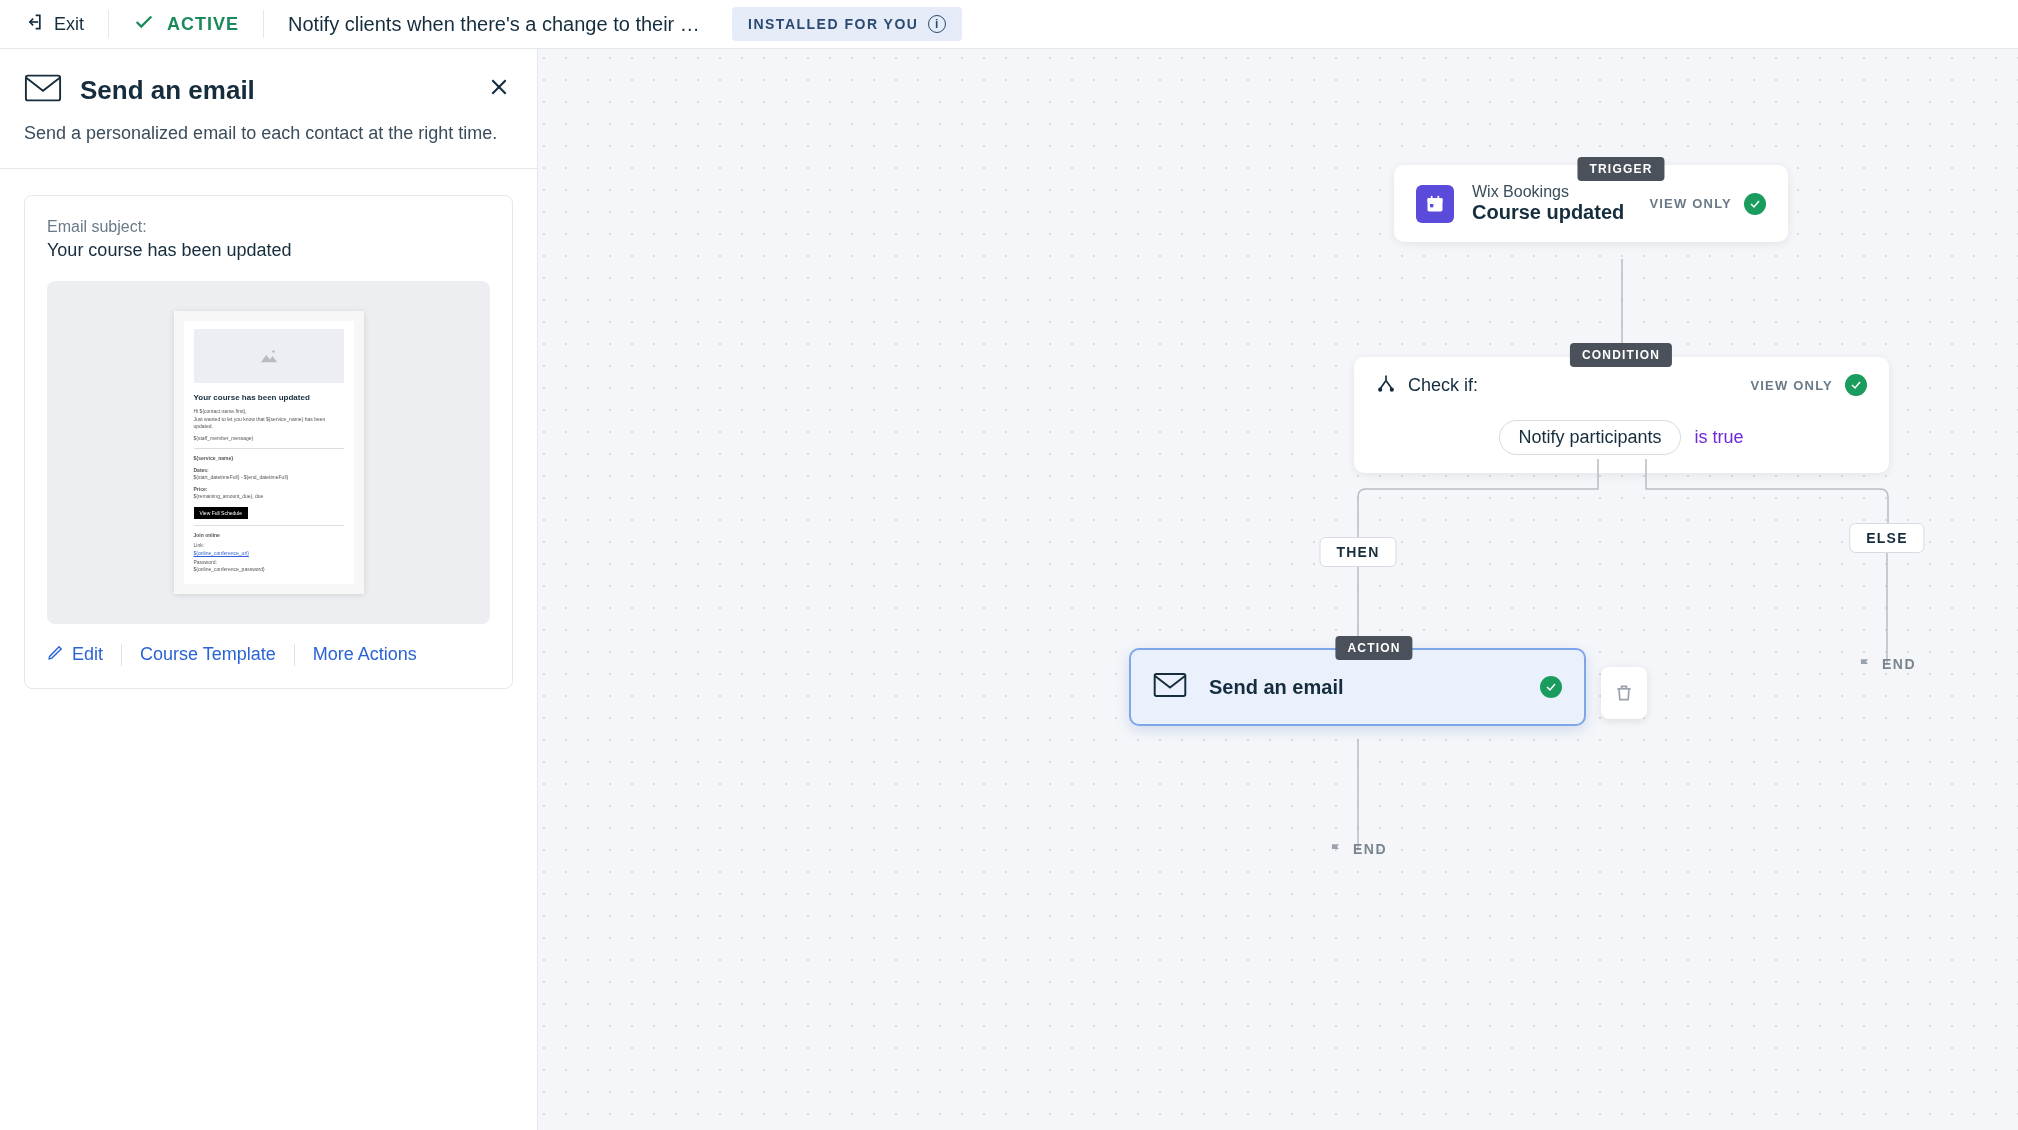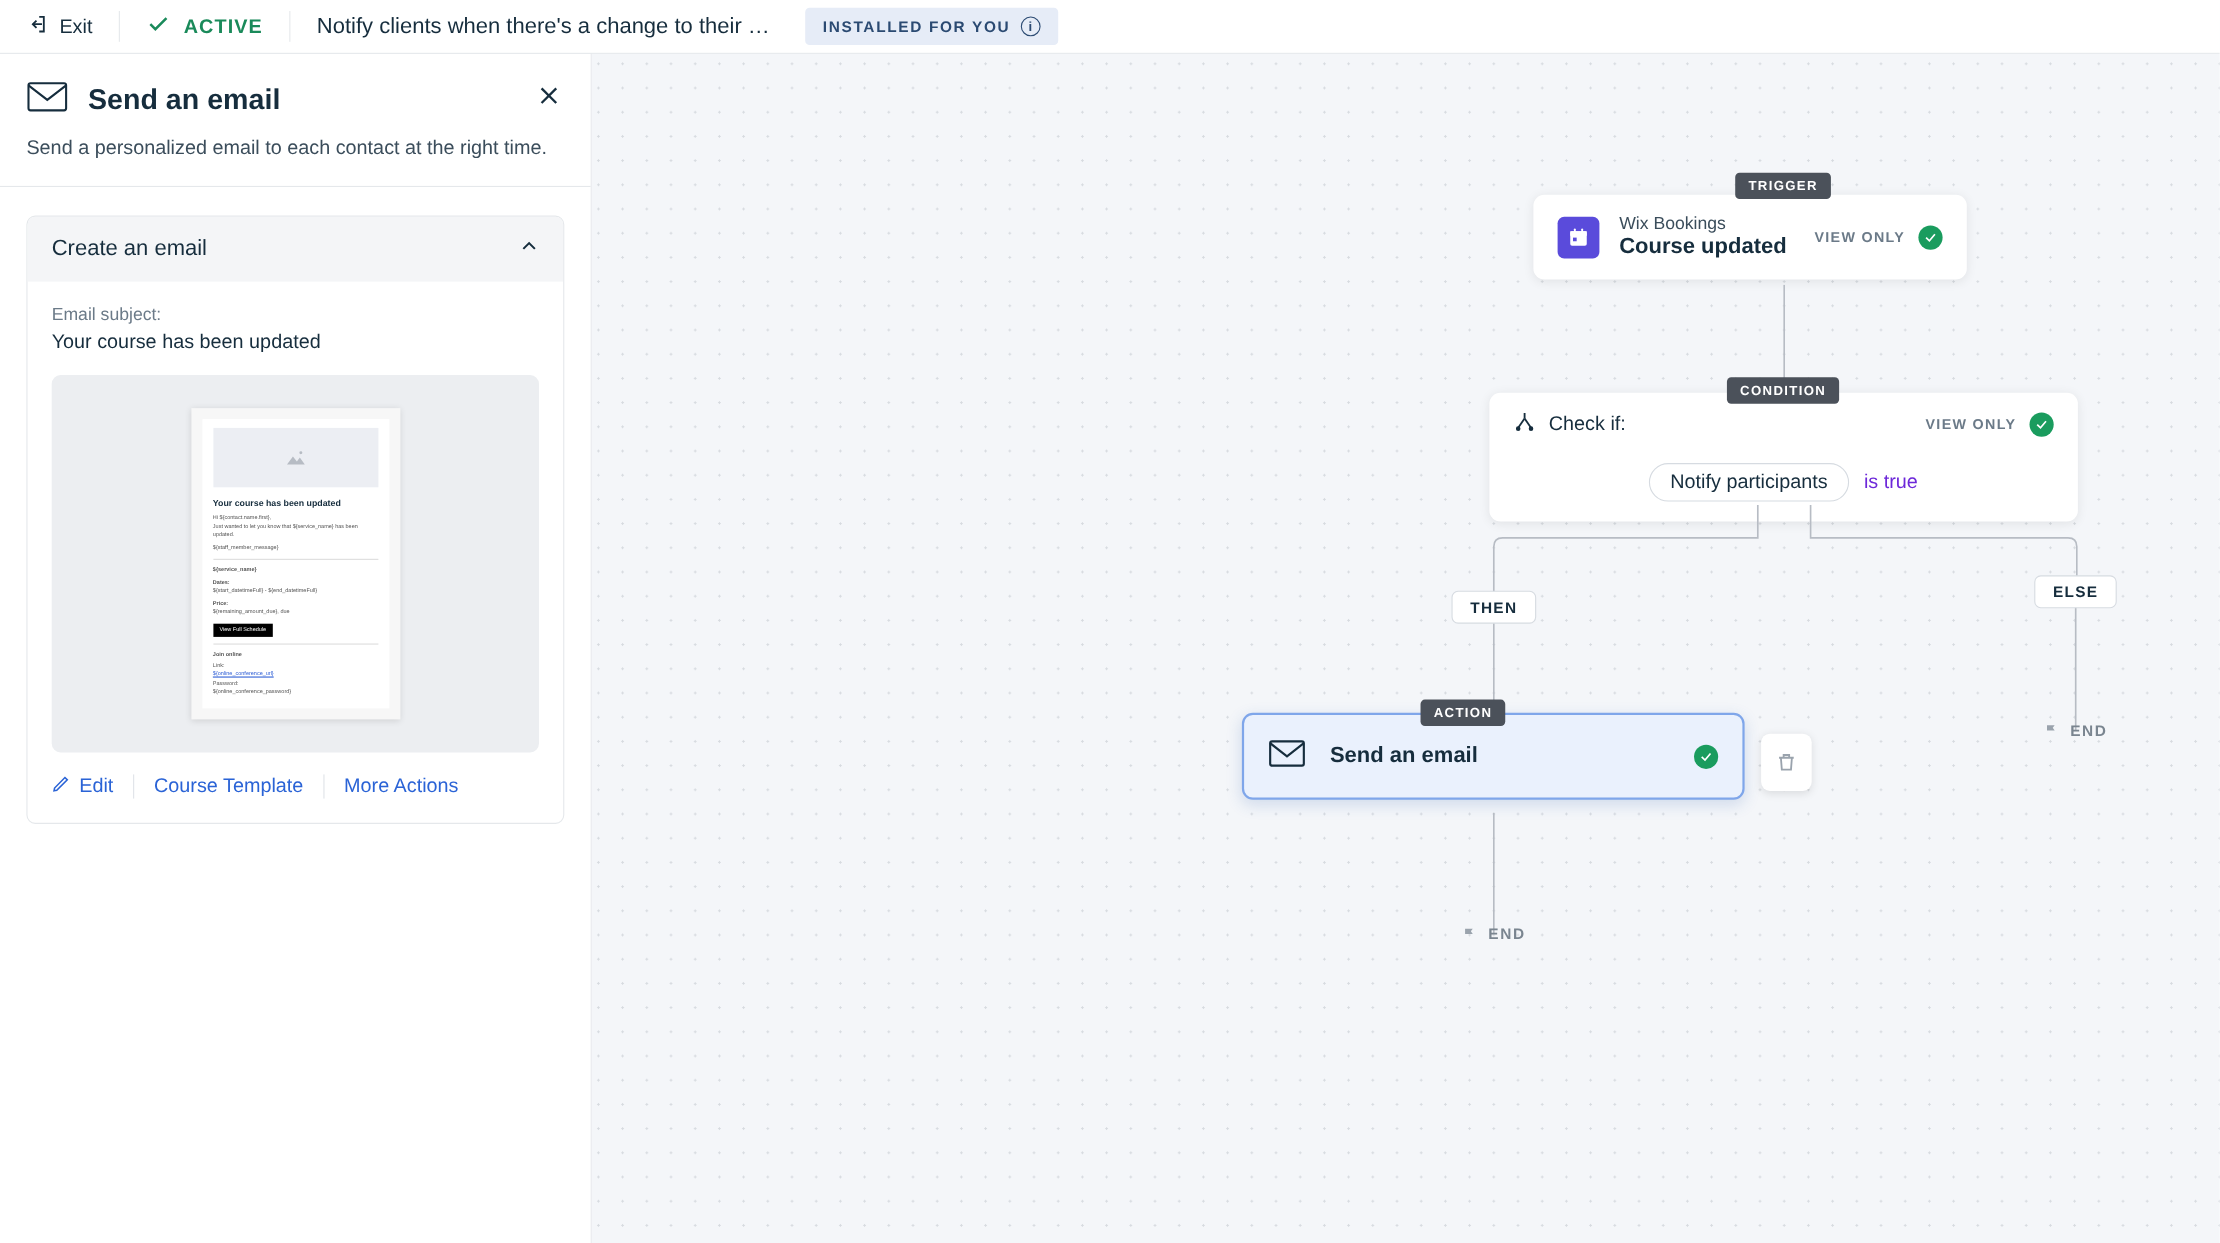--- a/index.html
+++ b/index.html
@@ -36,21 +36,21 @@
   .email-divider { border-top: 1px solid #ddd; margin: 6px 0; }
   .email-btn { background: #000; color: #fff; display: inline-block; font-size: 5px; padding: 3px 6px; margin-top: 4px; }
   .email-link { color: #3160d6; text-decoration: underline; font-size: 5px; }
   .actions-row { display: flex; align-items: center; gap: 18px; font-size: 18px; }
   .action-link { color: #2a63d6; cursor: pointer; display: flex; align-items: center; gap: 8px; }
   .vsep { width: 1px; height: 22px; background: #dfe3e8; }
   .canvas { flex: 1; position: relative; background-color: #f4f6f9; background-image: radial-gradient(#d7dbe0 1.2px, transparent 1.2px); background-size: 22px 22px; background-position: -5px -2px; overflow: hidden; }
   .canvas-inner { position: absolute; inset: 0; }
   .node-label { position: absolute; background: #4b515a; color: #fff; font-size: 12px; letter-spacing: 1.2px; padding: 5px 12px; border-radius: 4px; font-weight: 600; transform: translateX(-50%); z-index: 5; }
   .card { position: absolute; background: #fff; border-radius: 10px; box-shadow: 0 2px 10px rgba(0,0,0,0.08); padding: 18px 22px; display: flex; align-items: center; }
-  .card.trigger { left: 856px; top: 128px; width: 394px; justify-content: flex-end; }
+  .card.trigger { left: 856px; top: 116px; width: 394px; justify-content: flex-end; }
   .card.condition { left: 816px; top: 308px; width: 535px; flex-direction: column; align-items: stretch; padding: 16px 22px 18px 22px; }
   .card.action { left: 591px; top: 599px; width: 457px; border: 2px solid #7fa6ea; background: #eaf1fd; box-shadow: 0 4px 14px rgba(47,92,175,0.18); padding: 22px; }
   .app-icon { width: 38px; height: 38px; background: #5a4bdb; border-radius: 6px; display: flex; align-items: center; justify-content: center; margin-right: 18px; }
   .card-text-col { display: flex; flex-direction: column; }
   .card-app { font-size: 16px; color: #3b4d5b; }
   .card-title { font-size: 20px; font-weight: 600; }
   .card-right { margin-left: auto; display: flex; align-items: center; gap: 12px; }
   .view-only { font-size: 13px; letter-spacing: 1.2px; color: #6b7a88; font-weight: 600; }
   .check-circle { width: 22px; height: 22px; background: #1a9c5e; border-radius: 50%; display: flex; align-items: center; justify-content: center; }
   .check-circle svg { width: 12px; height: 12px; }
@@ -116,28 +116,20 @@
           <svg width="20" height="20" viewBox="0 0 24 24" fill="none" stroke="#162d3d" stroke-width="2.5">
               <line x1="4" y1="4" x2="20" y2="20"></line>
               <line x1="20" y1="4" x2="4" y2="20"></line>
             </svg>
         </div>
       </div>
       <div class="panel-desc">Send a personalized email to each contact at the right time.</div>
 
       <div class="panel-body">
         <div class="accordion">
-          <div class="accordion-header">
-            <span class="accordion-title">Create an email</span>
-            <span>
-              <svg width="18" height="18" viewBox="0 0 24 24" fill="none" stroke="#162d3d" stroke-width="2.5">
-                  <polyline points="5 15 12 8 19 15"></polyline>
-                </svg>
-            </span>
-          </div>
           <div class="accordion-body">
             <div class="field-label">Email subject:</div>
             <div class="field-value">Your course has been updated</div>
 
             <div class="preview-box">
               <div class="email-preview">
                 <div class="email-inner">
                   <div class="email-hero">
                     <svg width="22" height="18" viewBox="0 0 24 20" fill="#b7bcc4">
                         <polygon points="3 17 9 9 13 14 16 10 21 17"></polygon>
@@ -258,21 +250,21 @@
           </div>
           <div class="cond-row">
             <span class="chip">Notify participants</span>
             <span class="cond-suffix">is true</span>
           </div>
         </div>
 
         <div class="branch-label" style="left:820px; top:488px;">THEN</div>
         <div class="branch-label" style="left:1349px; top:474px;">ELSE</div>
 
-        <div class="node-label" style="left:792px; top:587px;">ACTION</div>
+        <div class="node-label" style="left:836px; top:587px;">ACTION</div>
         <div class="card action">
           <span>
             <svg class="action-envelope" viewBox="0 0 40 30" fill="none" stroke="#162d3d" stroke-width="2.3">
                 <rect x="2" y="2" width="36" height="26" rx="2"></rect>
                 <polyline points="2 4 20 18 38 4"></polyline>
               </svg>
           </span>
           <div class="card-title">Send an email</div>
           <div class="card-right">
             <span class="check-circle">

